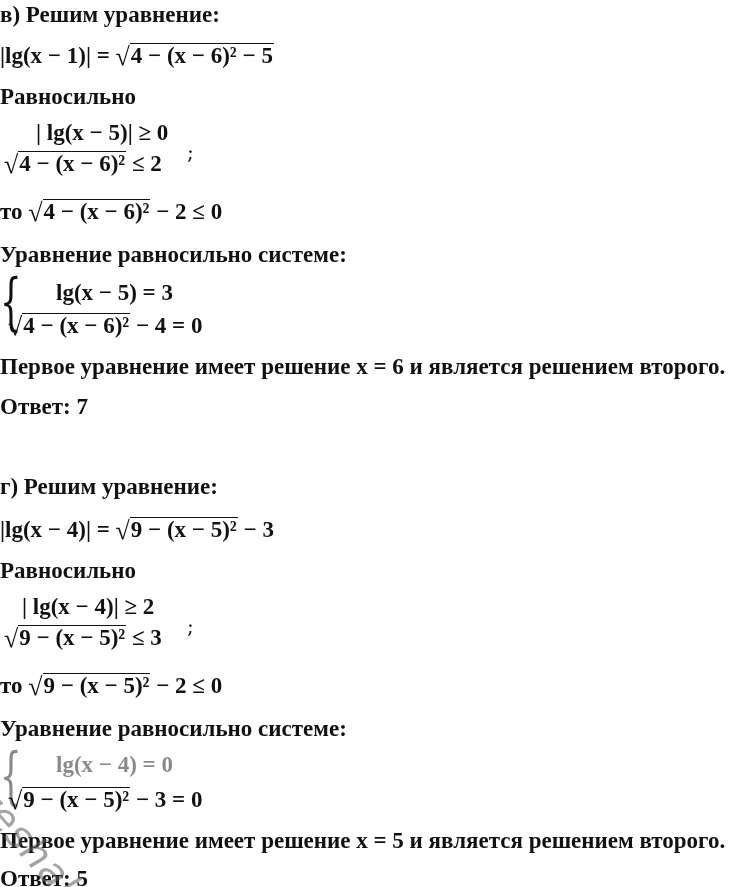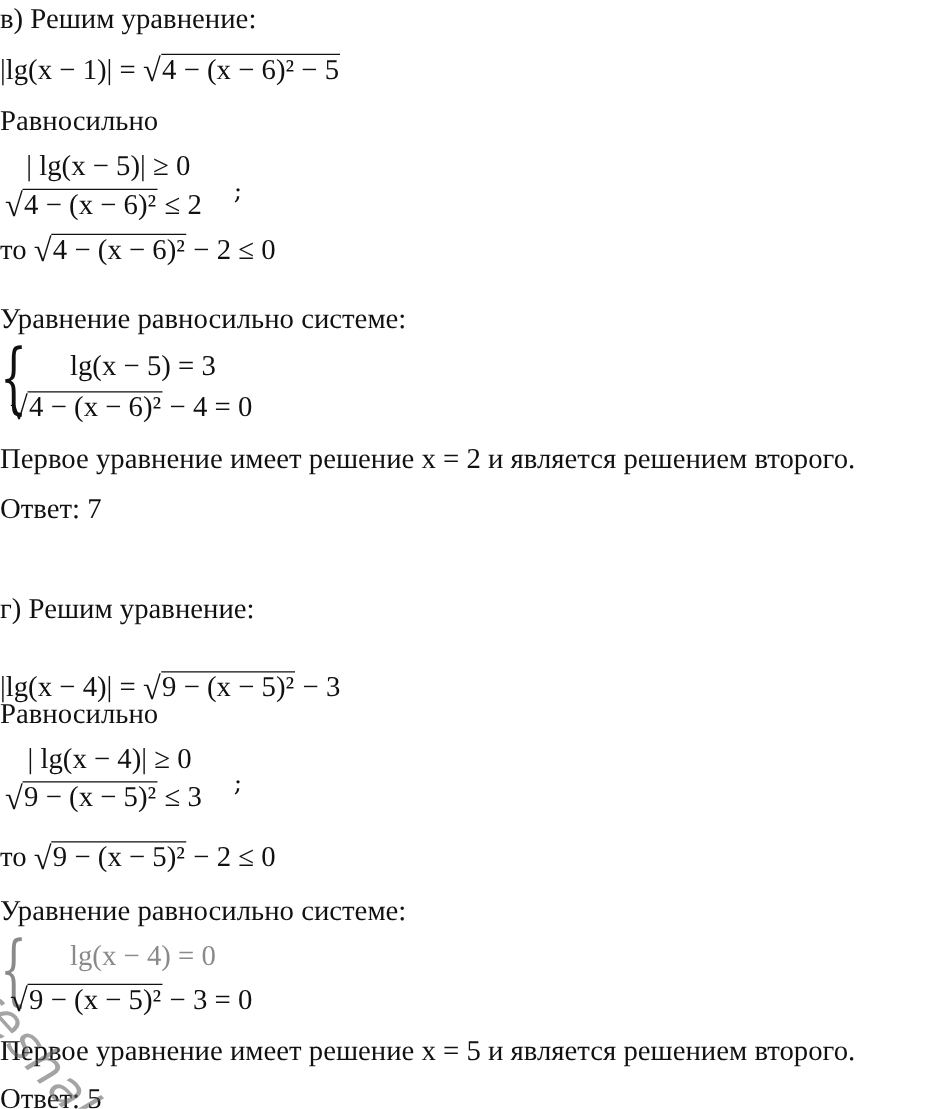--- a/index.html
+++ b/index.html
@@ -1,21 +1,21 @@
 <!DOCTYPE html>
 <html><head>
 <meta charset="utf-8">
 <style>
   html, body { margin: 0; padding: 0; background: #ffffff; }
   body {
     width: 746px; height: 887px; position: relative; overflow: hidden;
     font-family: "DejaVu Serif", "Liberation Serif", serif;
     color: #111111;
   }
-  .line { position: absolute; left: 0; white-space: nowrap; font-size: 22px; line-height: 26px; }
+  .line { position: absolute; left: 0; white-space: nowrap; font-size: 22px; line-height: 26px; font-weight: bold; }
   .text { font-family: "Liberation Serif", "DejaVu Serif", serif; font-size: 23px; }
   .math { font-family: "Liberation Serif", "DejaVu Serif", serif; font-size: 23px; }
   .sqrt { display: inline-block; position: relative; }
   .sqrt .rad { display: inline-block; font-size: 26px; transform: translateY(2px); }
   .sqrt .body { display: inline-block; border-top: 1.6px solid #111; padding: 0 1px; line-height: 24px; }
   .brace { position: absolute; font-size: 62px; line-height: 60px; font-family: "DejaVu Serif", serif; font-weight: 200; transform: scaleX(0.55); transform-origin: left top; }
   .semicolon { position: absolute; font-size: 20px; }
   .faded { color: #8a8a8a; }
   .watermark {
     position: absolute; left: 2px; top: 780px;
@@ -25,43 +25,43 @@
   }
 </style>
 </head>
 <body>
 
 <div class="line text" style="top:2px">в) Решим уравнение:</div>
 <div class="line math" style="top:42px">
   <span>|lg(x − 1)| = </span><span class="sqrt"><span class="rad">√</span><span class="body">4 − (x − 6)² − 5</span></span>
 </div>
 <div class="line text" style="top:84px">Равносильно</div>
-<div class="line math" style="top:120px; left:21px">| lg(x − 5)| ≥ 0</div>
+<div class="line math" style="top:120px; left:36px">| lg(x − 5)| ≥ 0</div>
 <div class="line math" style="top:150px; left:4px">
   <span class="sqrt"><span class="rad">√</span><span class="body">4 − (x − 6)²</span></span><span> ≤ 2</span>
 </div>
 <div class="semicolon" style="top:140px; left:187px">;</div>
-<div class="line math" style="top:186px">
+<div class="line math" style="top:198px">
   <span>то </span><span class="sqrt"><span class="rad">√</span><span class="body">4 − (x − 6)²</span></span><span> − 2 ≤ 0</span>
 </div>
 <div class="line text" style="top:242px">Уравнение равносильно системе:</div>
 <div class="brace" style="top:272px; left:0px">{</div>
 <div class="line math" style="top:280px; left:56px">lg(x − 5) = 3</div>
 <div class="line math" style="top:312px; left:8px">
   <span class="sqrt"><span class="rad">√</span><span class="body">4 − (x − 6)²</span></span><span> − 4 = 0</span>
 </div>
-<div class="line text" style="top:354px">Первое уравнение имеет решение x = 2 и является решением второго.</div>
+<div class="line text" style="top:354px">Первое уравнение имеет решение x = 6 и является решением второго.</div>
 <div class="line text" style="top:394px">Ответ: 7</div>
 
 <div class="line text" style="top:474px">г) Решим уравнение:</div>
-<div class="line math" style="top:536px">
+<div class="line math" style="top:516px">
   <span>|lg(x − 4)| = </span><span class="sqrt"><span class="rad">√</span><span class="body">9 − (x − 5)²</span></span><span> − 3</span>
 </div>
 <div class="line text" style="top:558px">Равносильно</div>
-<div class="line math" style="top:594px; left:22px">| lg(x − 4)| ≥ 0</div>
+<div class="line math" style="top:594px; left:22px">| lg(x − 4)| ≥ 2</div>
 <div class="line math" style="top:624px; left:4px">
   <span class="sqrt"><span class="rad">√</span><span class="body">9 − (x − 5)²</span></span><span> ≤ 3</span>
 </div>
 <div class="semicolon" style="top:614px; left:187px">;</div>
 <div class="line math" style="top:672px">
   <span>то </span><span class="sqrt"><span class="rad">√</span><span class="body">9 − (x − 5)²</span></span><span> − 2 ≤ 0</span>
 </div>
 <div class="line text" style="top:716px">Уравнение равносильно системе:</div>
 <div class="brace faded" style="top:746px; left:0px">{</div>
 <div class="line math faded" style="top:752px; left:56px">lg(x − 4) = 0</div>

